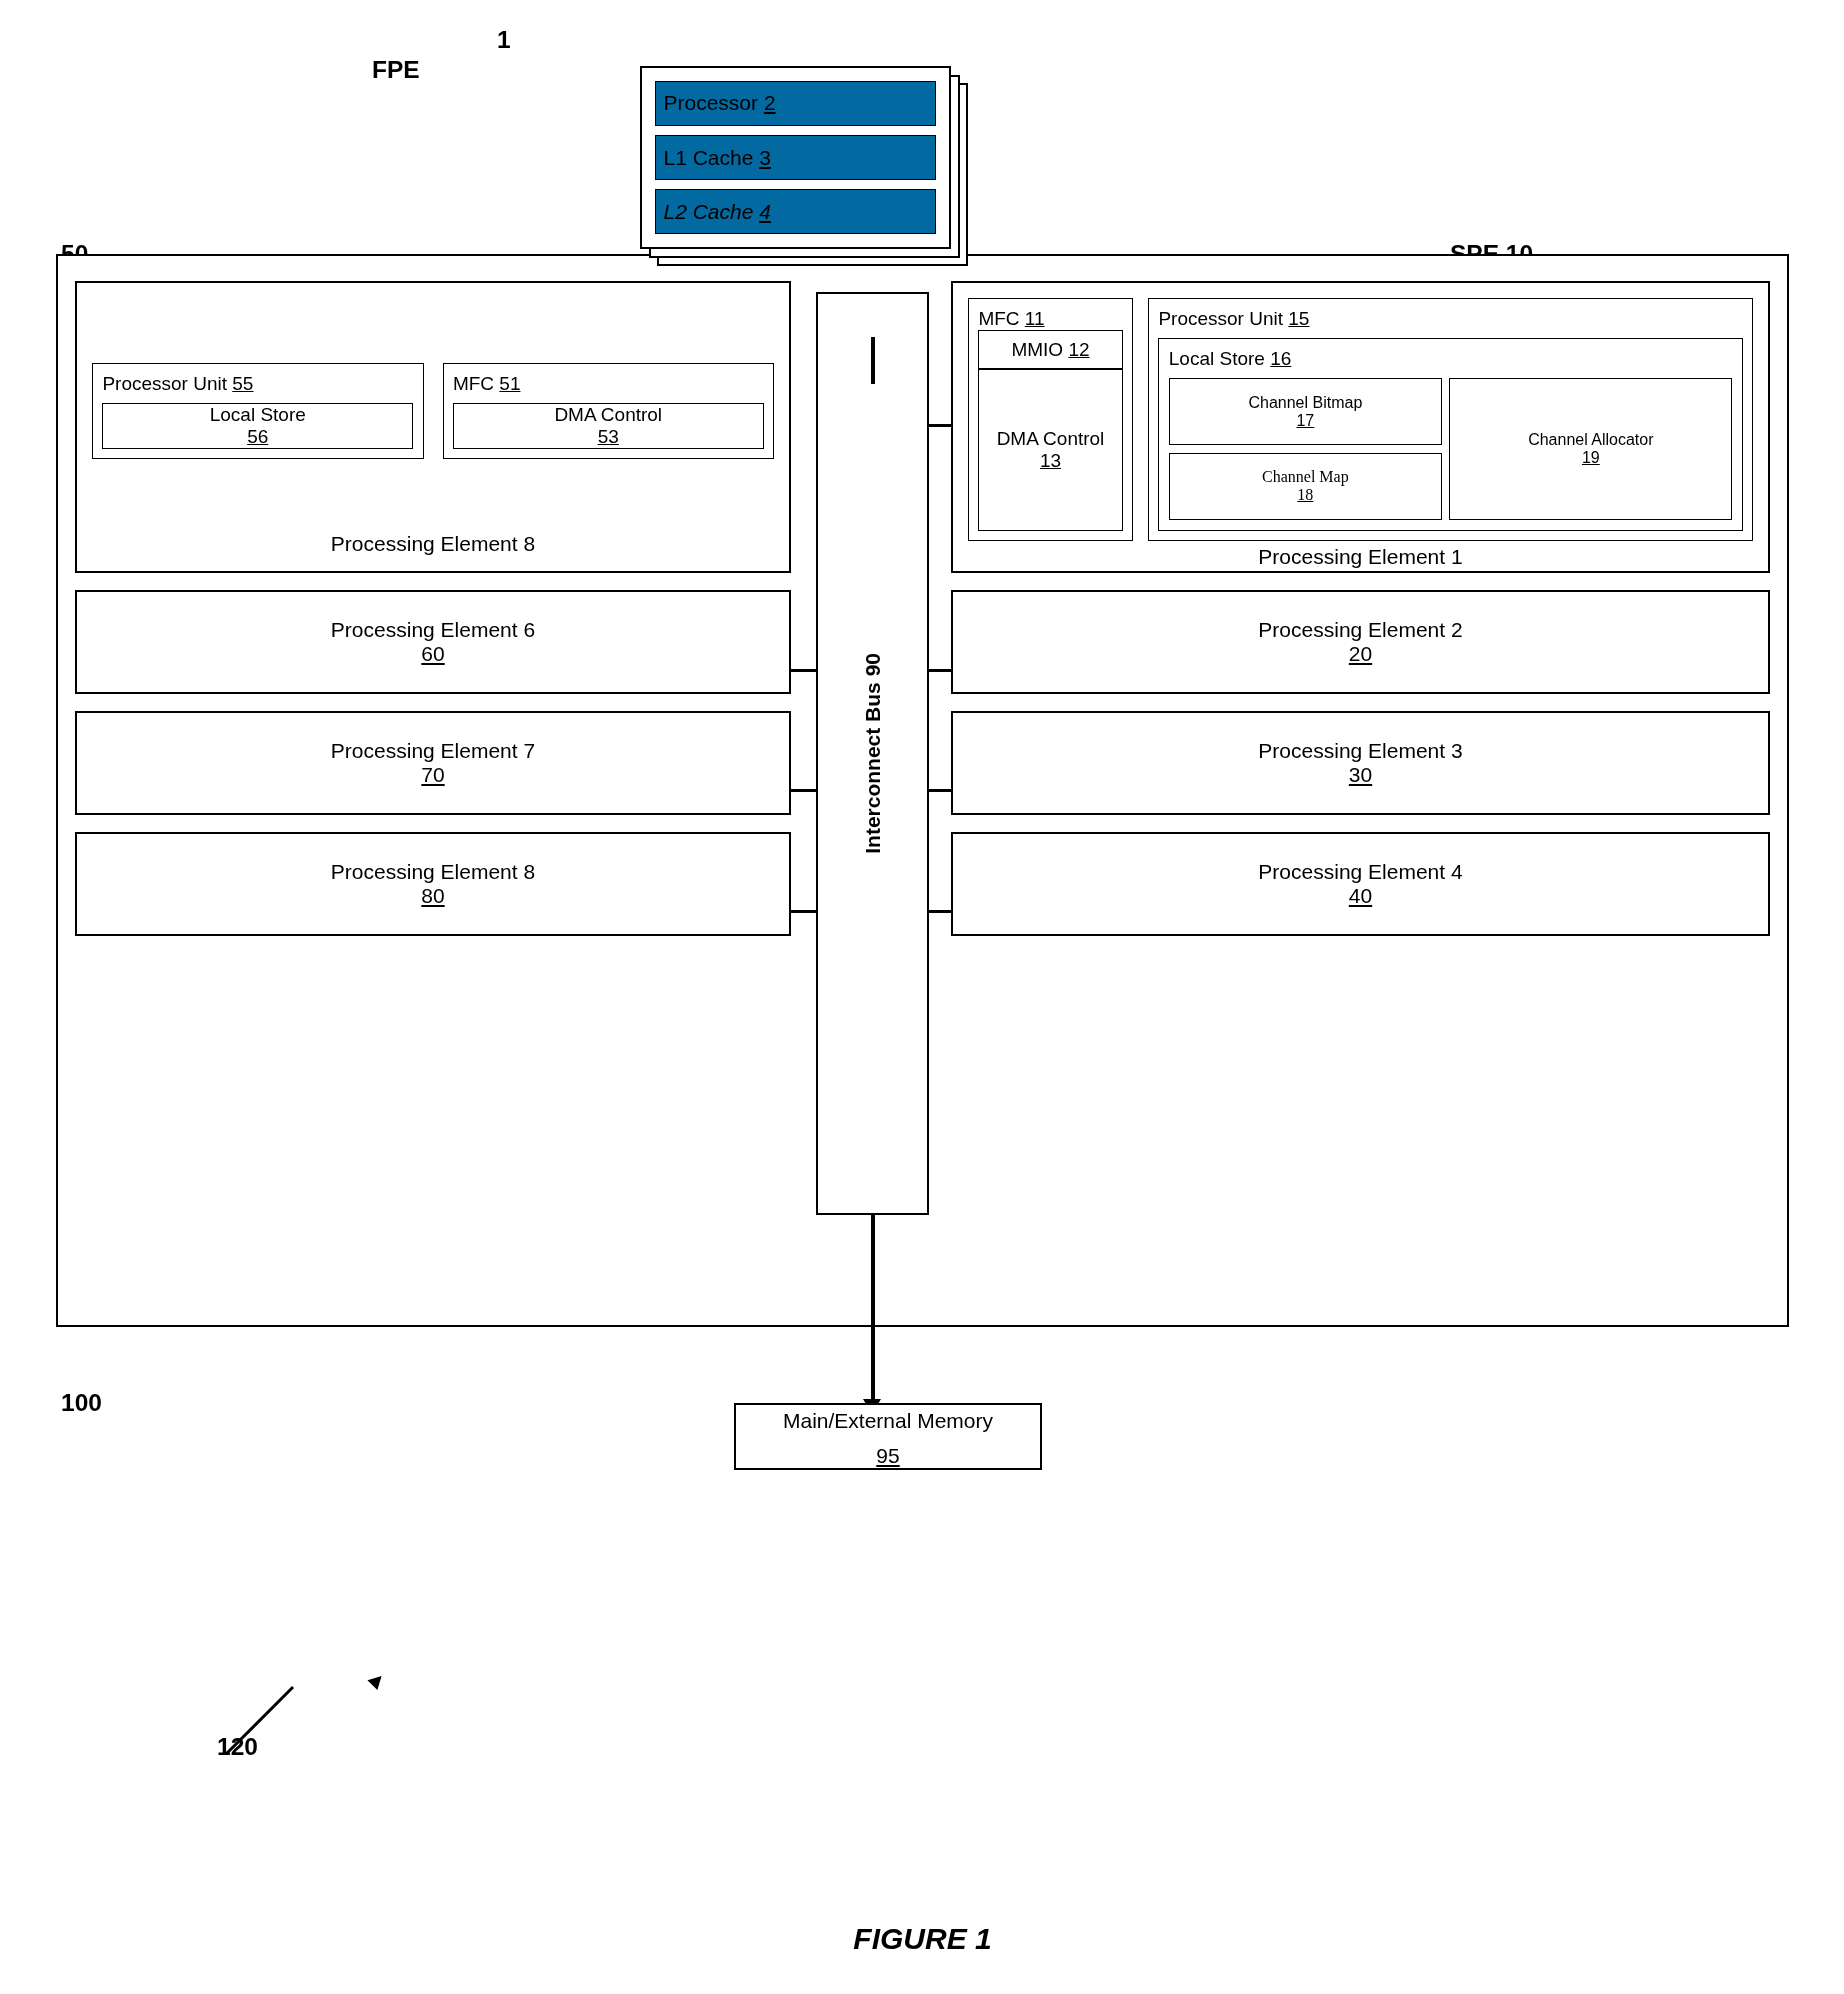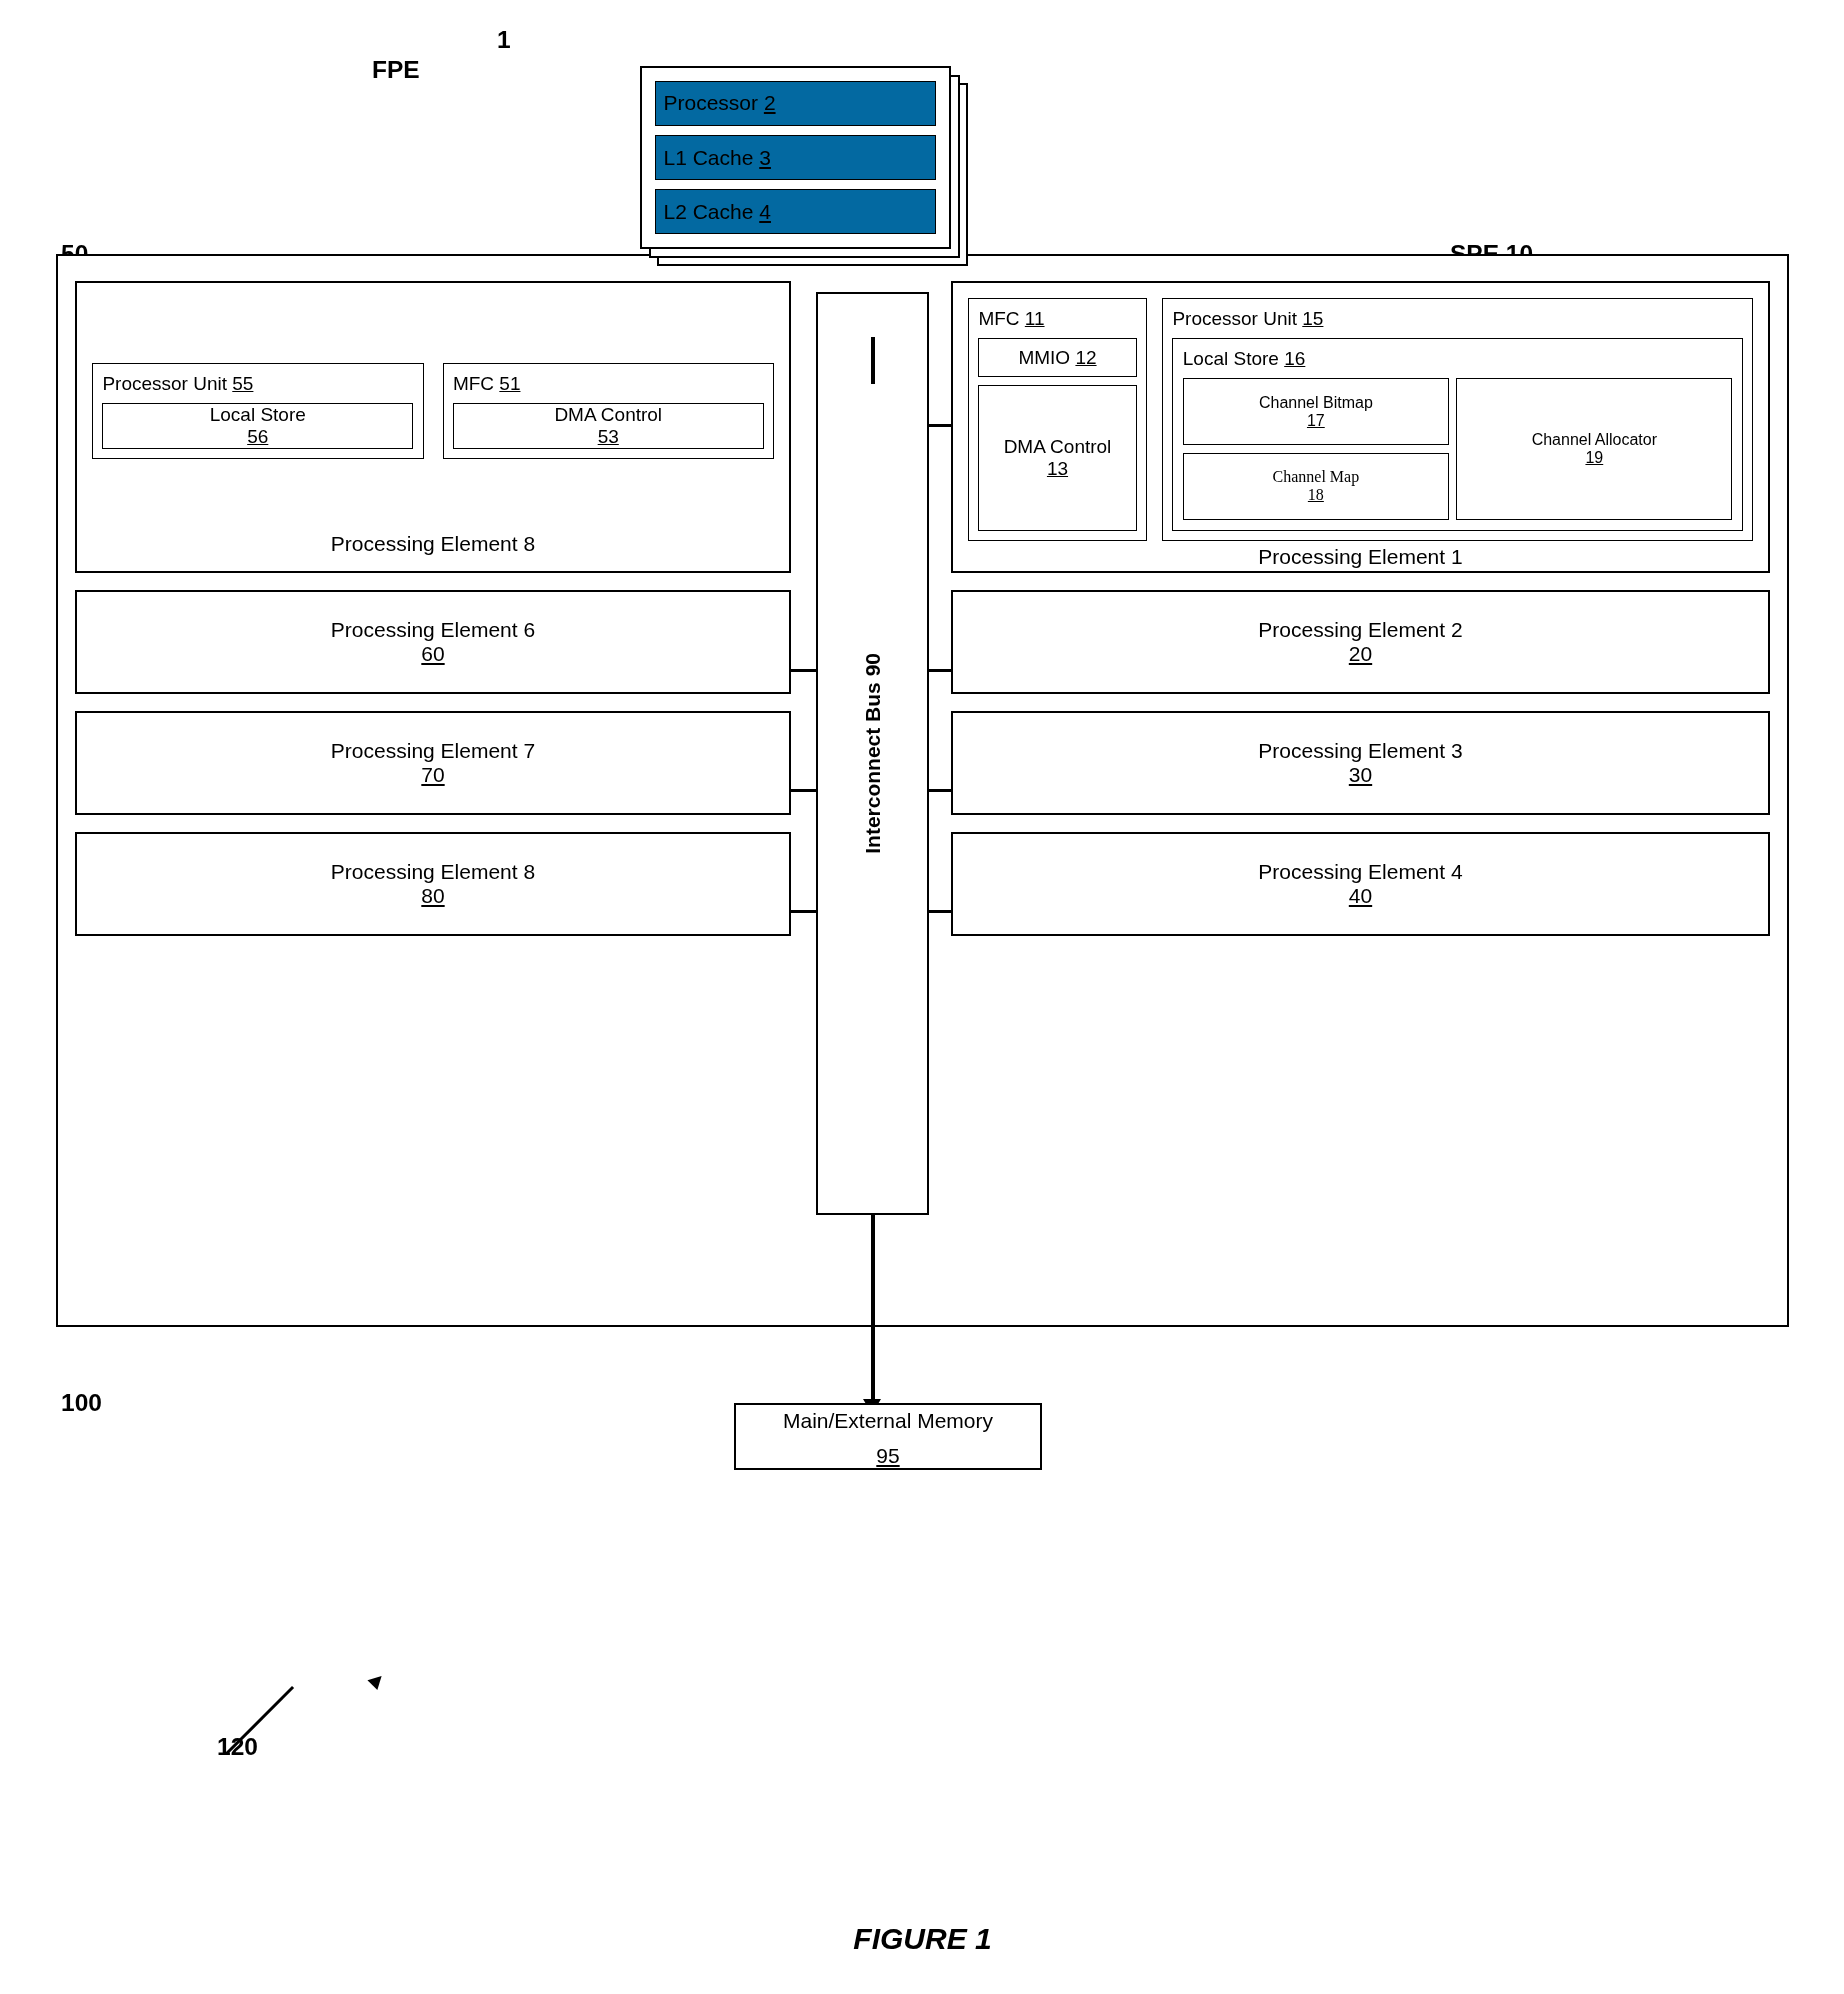--- a/index.html
+++ b/index.html
@@ -32,21 +32,21 @@
       font-weight: bold;
     }
     .fpe-box {
       border: 1.9px solid #000;
       background: #0369a1;
       text-align: left;
       padding: 9.4px 7.5px;
       margin-bottom: 9.4px;
       font-size: 21px;
     }
-    .fpe-box:last-child { margin-bottom: 0; }
+    .fpe-box:last-child { margin-bottom: 0; font-style: italic; }
     .underline { text-decoration: underline; }
 
     
     .outer-box {
       position: absolute;
       top: 254px;
       left: 56px;
       width: 1733px;
       height: 1073px;
       border: 2.8px solid #000;
@@ -188,25 +188,25 @@
       font-size: 21px;
       margin-top: 3.8px;
     }
     .pe1-inner {
       display: flex;
       gap: 15px;
       height: 243px;
     }
     .mfc-right {
       border: 1.9px solid #000;
-      width: 179px;
+      width: 165px;
       padding: 9.4px;
       display: flex;
       flex-direction: column;
-      gap: 8px;
+      gap: 0;
     }
     .mfc-right-title { font-size: 19px; }
     .mmio-box {
       border: 1.9px solid #000;
       padding: 7.5px 9.4px;
       font-size: 19px;
       text-align: center;
     }
     .dma-box {
       border: 1.9px solid #000;

